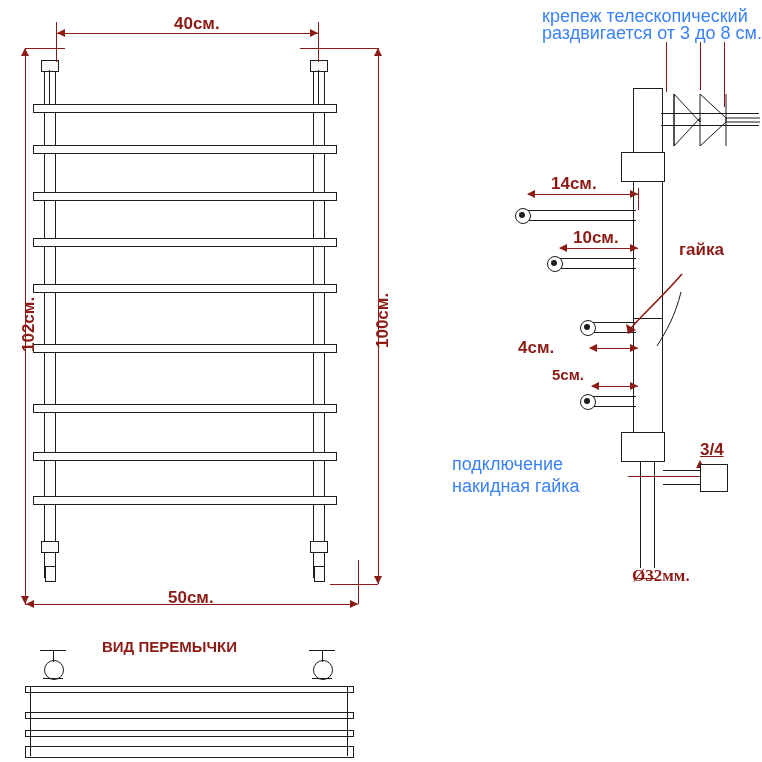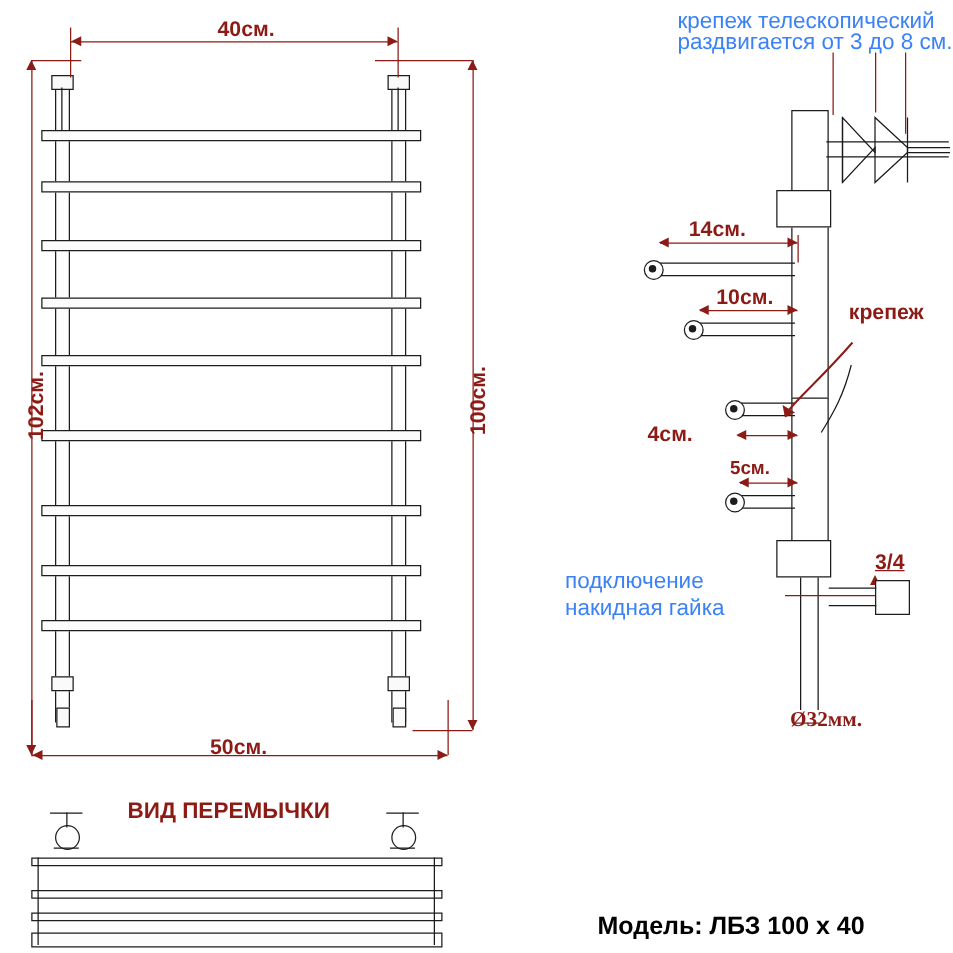--- a/index.html
+++ b/index.html
@@ -43,21 +43,21 @@
     position: absolute;
     color: #000000;
     font-weight: bold;
     font-size: 20px;
     white-space: nowrap;
   }
   .bridgetitle {
     position: absolute;
     color: #8c1b16;
     font-weight: bold;
-    font-size: 18px;
+    font-size: 15px;
     white-space: nowrap;
   }
   
   .rline {
     position: absolute;
     background: #8c1b16;
   }
   .rline.h { height: 1px; }
   .rline.v { width: 1px; }
   
@@ -270,23 +270,23 @@
     <div class="arrow right" style="left:630px; top:344px;"></div>
     <div class="dimtext" style="left:518px; top:338px;">4см.</div>
 
     <div class="kline h" style="left:588px; top:396px; width:48px;"></div>
     <div class="kline h" style="left:588px; top:406px; width:48px;"></div>
     <div class="circ" style="left:580px; top:394px; width:14px; height:14px;"></div>
     <div class="dot" style="left:584px; top:398px; width:6px; height:6px;"></div>
     <div class="rline h" style="left:592px; top:386px; width:46px;"></div>
     <div class="arrow left" style="left:591px; top:382px;"></div>
     <div class="arrow right" style="left:630px; top:382px;"></div>
-    <div class="dimtext small" style="left:584px; top:366px;">5см.</div>
-
-    <div class="dimtext" style="left:679px; top:240px;">крепеж</div>
+    <div class="dimtext small" style="left:552px; top:366px;">5см.</div>
+
+    <div class="dimtext" style="left:679px; top:240px;">гайка</div>
     <svg width="80" height="80" viewBox="0 0 80 80" style="position:absolute; left:624px; top:262px;">
       <path d="M4 70 C 14 56, 30 44, 58 12" fill="none" stroke="#8c1b16" stroke-width="1.6"></path>
       <path d="M2 62 L4 72 L12 68 Z" fill="#8c1b16"></path>
     </svg>
     <svg width="40" height="60" viewBox="0 0 40 60" style="position:absolute; left:655px; top:290px;">
       <path d="M2 56 C 12 40, 20 26, 26 2" fill="none" stroke="#1a1a1a" stroke-width="1"></path>
     </svg>
 
     <div class="note" style="left:452px; top:456px;">подключение</div>
     <div class="note" style="left:452px; top:478px;">накидная гайка</div>
@@ -296,15 +296,14 @@
 
     <div class="box" style="left:700px; top:464px; width:26px; height:26px;"></div>
     <div class="kline h" style="left:663px; top:470px; width:38px;"></div>
     <div class="kline h" style="left:663px; top:484px; width:38px;"></div>
     <div class="dimtext" style="left:700px; top:440px;text-decoration:underline;">3/4</div>
 
     <div class="dimtext" style="left:632px; top:566px;font-family:Liberation Serif, serif;">Ø32мм.</div>
     <div class="rline h" style="left:636px; top:578px; width:20px;"></div>
   </div>
 
-  <div class="model" style="left:478px; top:730px;">Модель: ЛБЗ 100 х 40</div>
 
 </div>
 
 </body></html>

